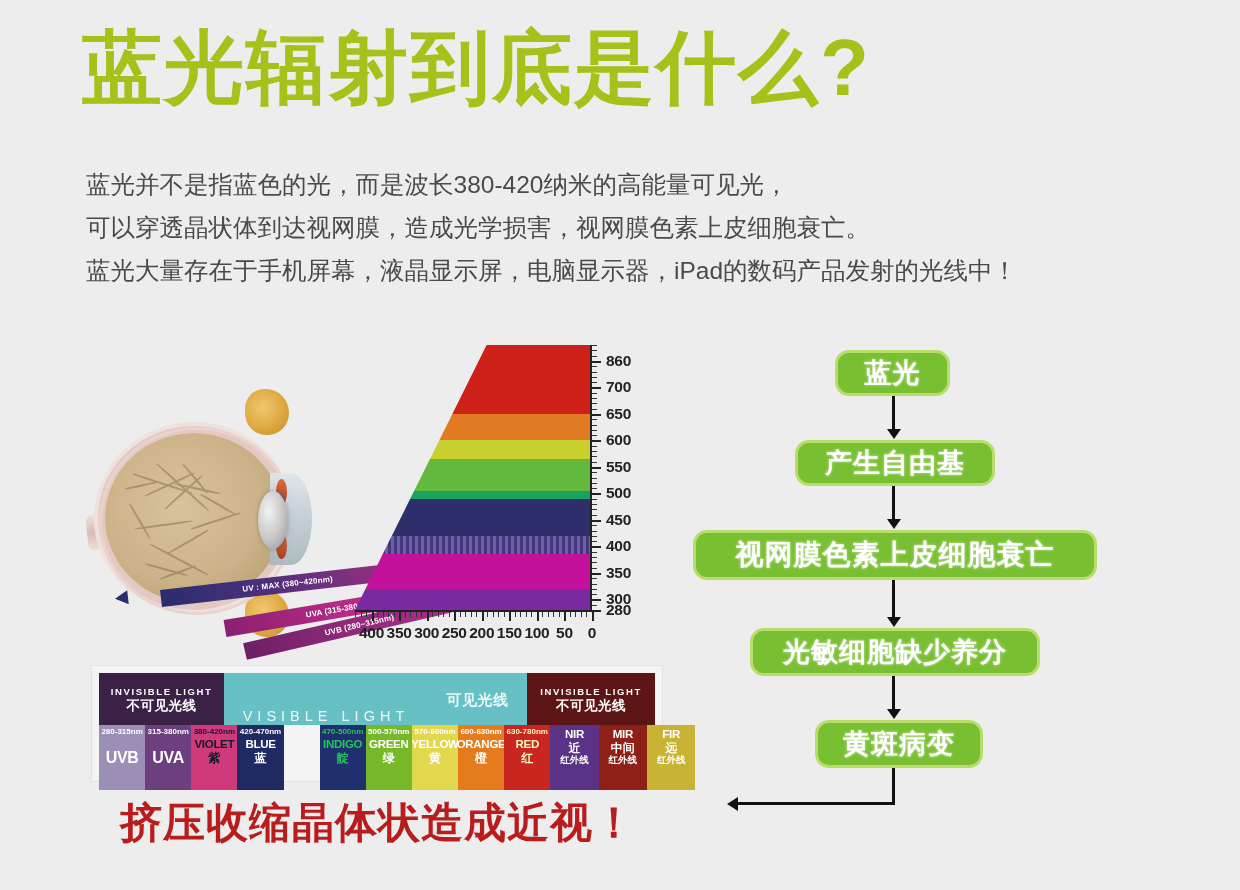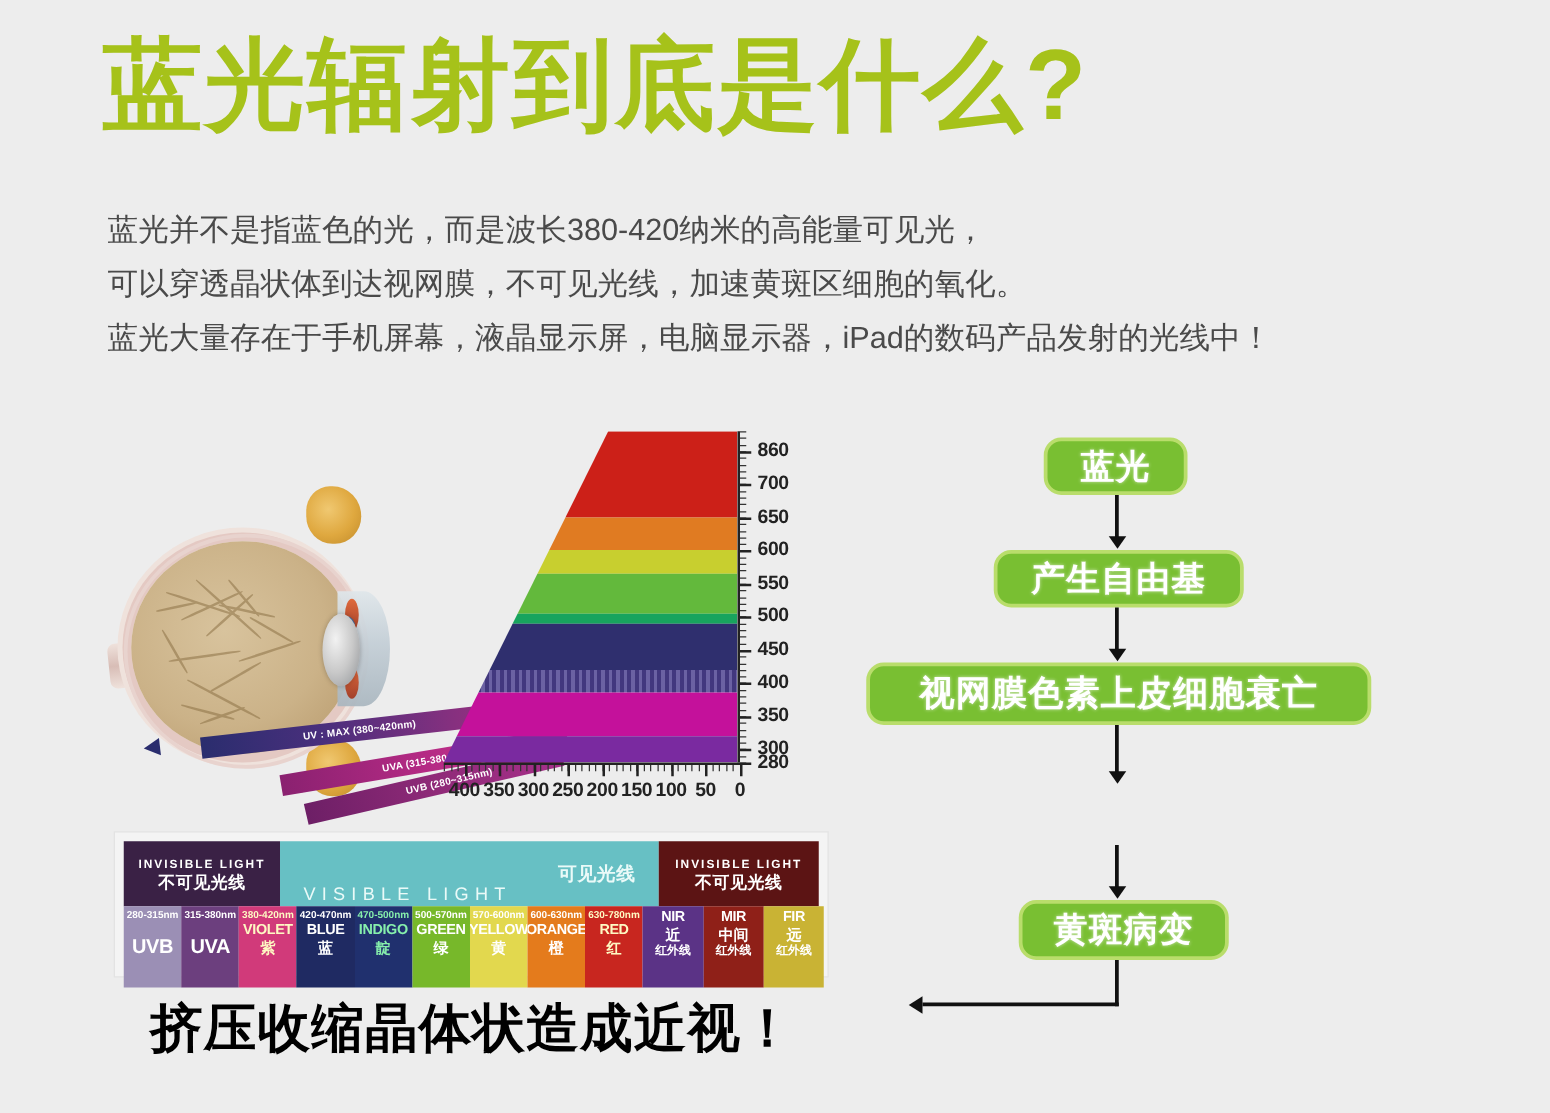--- a/index.html
+++ b/index.html
@@ -361,21 +361,21 @@
     border-right: 11px solid #111;
   }
 </style>
 </head>
 <body style="background: rgb(237, 237, 237);">
 
 <div id="page-title" style="color: rgb(166, 194, 26);">蓝光辐射到底是什么?</div>
 
 <div id="intro">
   <div class="line">蓝光并不是指蓝色的光，而是波长380-420纳米的高能量可见光，</div>
-  <div class="line">可以穿透晶状体到达视网膜，不可见光线，加速黄斑区细胞的氧化。</div>
+  <div class="line">可以穿透晶状体到达视网膜，造成光学损害，视网膜色素上皮细胞衰亡。</div>
   <div class="line">蓝光大量存在于手机屏幕，液晶显示屏，电脑显示器，iPad的数码产品发射的光线中！</div>
 </div>
 
 <div id="illustration">
 
   <div class="eye-wrap">
     <div class="muscle-top"></div>
     <div class="muscle-bottom"></div>
     <div class="optic-nerve"></div>
     <div class="eye-globe">
@@ -587,31 +587,31 @@
       </div>
     <div class="sb-bottom" id="sb-bottom">
         <div class="sb-cell" style="background: rgb(155, 143, 181); color: rgb(255, 255, 255); flex: 0 0 8.3%;">
           <div class="nm">280-315nm</div>
           <div class="en2" style="font-size: 16px; margin-top: 14px;">UVB</div>
         </div>
         <div class="sb-cell" style="background: rgb(108, 63, 126); color: rgb(255, 255, 255); flex: 0 0 8.3%;">
           <div class="nm">315-380nm</div>
           <div class="en2" style="font-size: 16px; margin-top: 14px;">UVA</div>
         </div>
-        <div class="sb-cell" style="background: rgb(209, 58, 122); color: #fef9c3; flex: 0 0 8.3%;">
+        <div class="sb-cell" style="background: rgb(209, 58, 122); color: #0f172a; flex: 0 0 8.3%;">
           <div class="nm">380-420nm</div>
           <div class="en2">VIOLET</div>
           <div class="cn2">紫</div>
         </div>
         <div class="sb-cell" style="background: rgb(31, 42, 98); color: rgb(255, 255, 255); flex: 0 0 8.3%;">
           <div class="nm">420-470nm</div>
           <div class="en2">BLUE</div>
           <div class="cn2">蓝</div>
         </div>
-        <div class="sb-cell" style="background: rgb(32, 48, 110); color: #86efac; flex: 0 0 8.3%;">
+        <div class="sb-cell" style="background: rgb(32, 48, 110); color: #22c55e; flex: 0 0 8.3%; margin-left: 36px;">
           <div class="nm">470-500nm</div>
           <div class="en2">INDIGO</div>
           <div class="cn2">靛</div>
         </div>
         <div class="sb-cell" style="background: rgb(119, 184, 42); color: rgb(255, 255, 255); flex: 0 0 8.3%;">
           <div class="nm">500-570nm</div>
           <div class="en2">GREEN</div>
           <div class="cn2">绿</div>
         </div>
         <div class="sb-cell" style="background: rgb(226, 216, 78); color: rgb(255, 255, 255); flex: 0 0 8.3%;">
@@ -640,28 +640,29 @@
           <div class="cn3">红外线</div>
         </div>
         <div class="sb-cell" style="background: rgb(201, 179, 52); color: rgb(255, 255, 255); flex: 0 0 8.7%;">
           <div class="en2">FIR</div>
           <div class="cn2">远</div>
           <div class="cn3">红外线</div>
         </div>
       </div>
   </div>
 
-  <div id="myopia-caption" style="color: #000000;">挤压收缩晶体状造成近视！</div>
+  <div id="myopia-caption" style="color: #b91c1c;">挤压收缩晶体状造成近视！</div>
 </div>
 
 <div id="flowchart">
   <div class="flow-box" id="fb0" style="left: 145px; top: 10px; width: 115px; height: 46px; font-size: 27px; background: rgb(121, 191, 50); border-color: rgb(185, 221, 107);">蓝光</div>
   <div class="flow-arrow" id="fa0" style="left: 202px; top: 56px; height: 34px;"></div>
   <div class="flow-box" id="fb1" style="left: 105px; top: 100px; width: 200px; height: 46px; font-size: 27px; background: rgb(121, 191, 50); border-color: rgb(185, 221, 107);">产生自由基</div>
   <div class="flow-arrow" id="fa1" style="left: 202px; top: 146px; height: 34px;"></div>
   <div class="flow-box" id="fb2" style="left: 3px; top: 190px; width: 404px; height: 50px; font-size: 28px; background: rgb(121, 191, 50); border-color: rgb(185, 221, 107);">视网膜色素上皮细胞衰亡</div>
   <div class="flow-arrow" id="fa2" style="left: 202px; top: 240px; height: 38px;"></div>
+  <div class="flow-box" id="fb3" style="left: 60px; top: 288px; width: 290px; height: 48px; font-size: 27px; background: rgb(121, 191, 50); border-color: rgb(185, 221, 107);">光敏细胞缺少养分</div>
   <div class="flow-arrow" id="fa3" style="left: 202px; top: 336px; height: 34px;"></div>
   <div class="flow-box" id="fb4" style="left: 125px; top: 380px; width: 168px; height: 48px; font-size: 27px; background: rgb(121, 191, 50); border-color: rgb(185, 221, 107);">黄斑病变</div>
   <div id="flow-tail-v" style="left: 202px; top: 428px; height: 37px;"></div>
   <div id="flow-tail-h" style="left: 48px; top: 462px; width: 157px;"></div>
   <div id="flow-tail-head" style="left: 37px; top: 456.5px;"></div>
 </div>
 
 </body></html>

